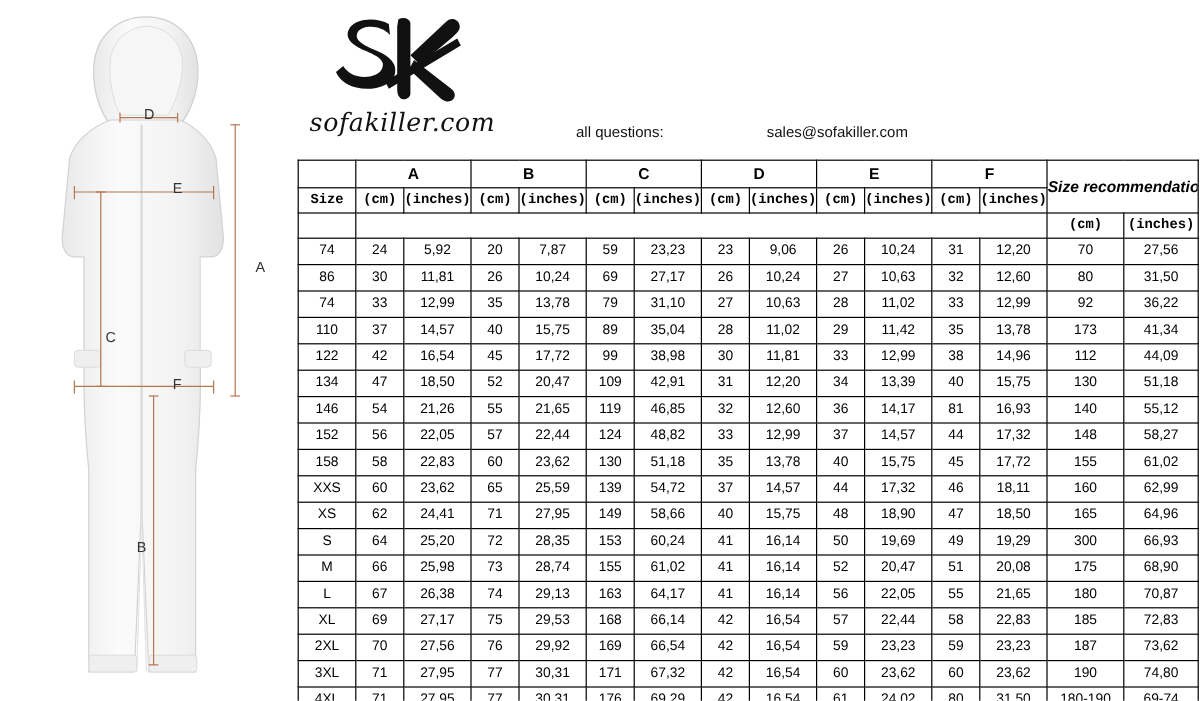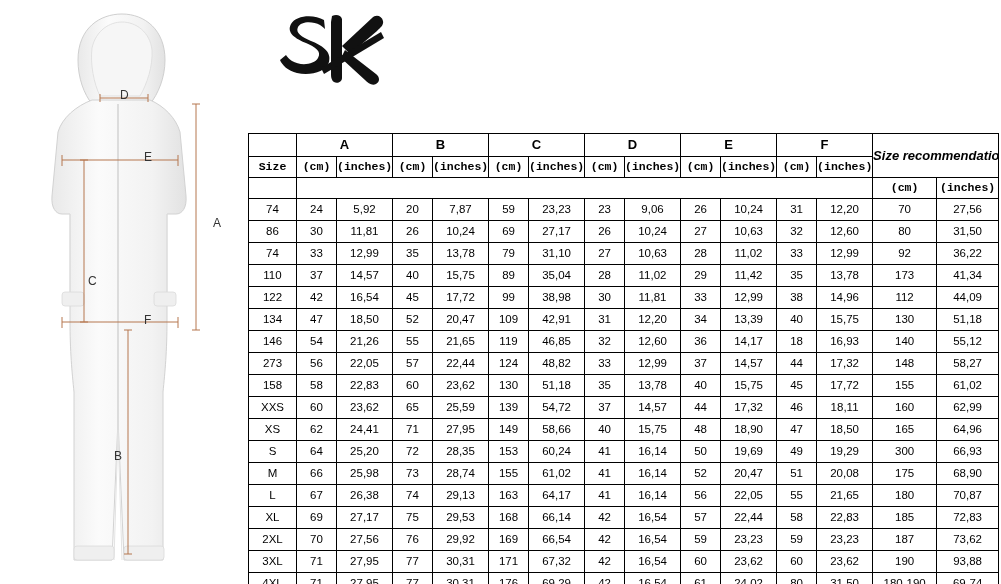--- a/index.html
+++ b/index.html
@@ -211,22 +211,26 @@
 
         <path d="M52 4 C56 2 61 3 62 7 L62 66 C62 70 57 72 54 70 C51 68 51 64 51 61 L51 10 Z"></path>
 
         <path d="M62 34 L92 6 C96 2 102 4 103 9 C104 13 100 16 97 19 L70 42 Z"></path>
 
         <path d="M65 38 L96 62 C100 65 100 70 96 72 C92 74 88 71 85 68 L61 46 Z"></path>
 
         <path d="M41 56 L101 20 L104 26 L44 62 Z"></path>
       </g>
     </svg>
+    <div id="logo-word">sofakiller.com</div>
   </div>
 
+  <div id="contact">
+    <span class="q-label">all questions:</span><span>sales@sofakiller.com</span>
+  </div>
 
   <div id="size-table-wrap">
     <table class="size-table">
       <colgroup>
         <col class="c-size">
           <col class="c-cm">
           <col class="c-in">
         <col class="c-cm">
           <col class="c-in">
         <col class="c-cm">
@@ -381,27 +385,27 @@
             <td>54</td>
             <td>21,26</td>
             <td>55</td>
             <td>21,65</td>
             <td>119</td>
             <td>46,85</td>
             <td>32</td>
             <td>12,60</td>
             <td>36</td>
             <td>14,17</td>
-            <td>18</td>
+            <td>81</td>
             <td>16,93</td>
             <td>140</td>
             <td>55,12</td>
           </tr>
           <tr>
-            <td class="size-col">273</td>
+            <td class="size-col">152</td>
             <td>56</td>
             <td>22,05</td>
             <td>57</td>
             <td>22,44</td>
             <td>124</td>
             <td>48,82</td>
             <td>33</td>
             <td>12,99</td>
             <td>37</td>
             <td>14,57</td>
@@ -554,21 +558,21 @@
             <td>30,31</td>
             <td>171</td>
             <td>67,32</td>
             <td>42</td>
             <td>16,54</td>
             <td>60</td>
             <td>23,62</td>
             <td>60</td>
             <td>23,62</td>
             <td>190</td>
-            <td>93,88</td>
+            <td>74,80</td>
           </tr>
           <tr>
             <td class="size-col">4XL</td>
             <td>71</td>
             <td>27,95</td>
             <td>77</td>
             <td>30,31</td>
             <td>176</td>
             <td>69,29</td>
             <td>42</td>

